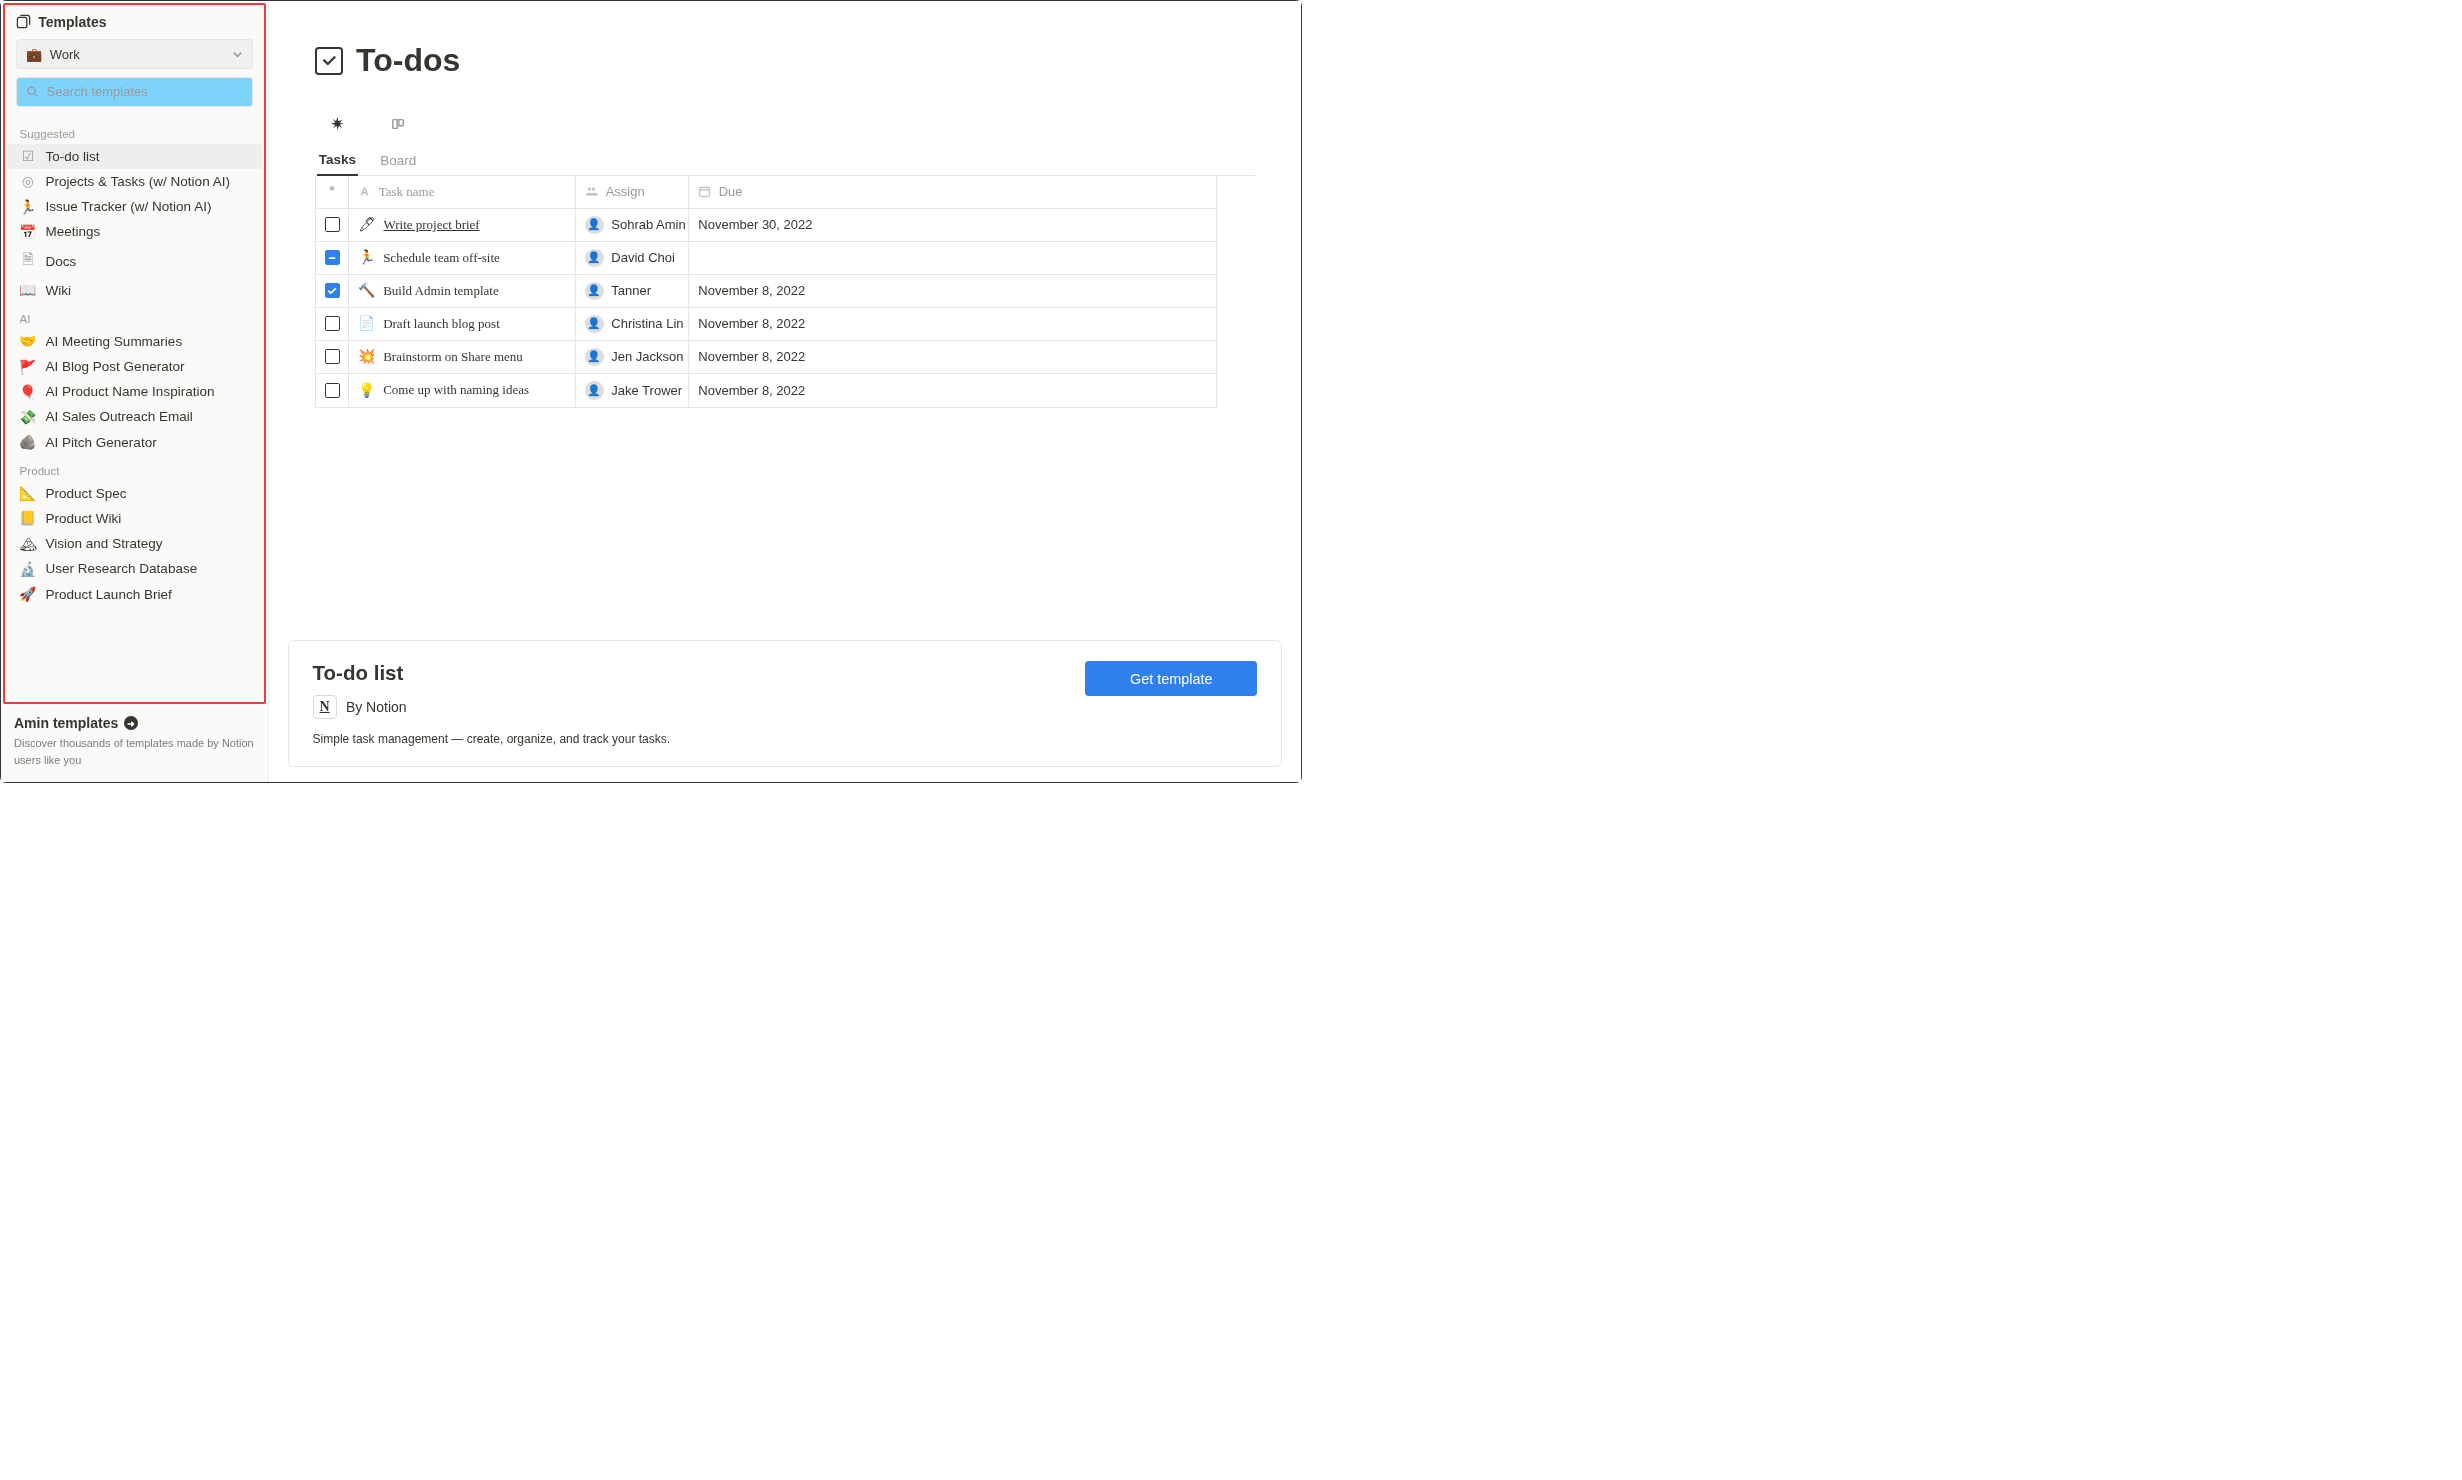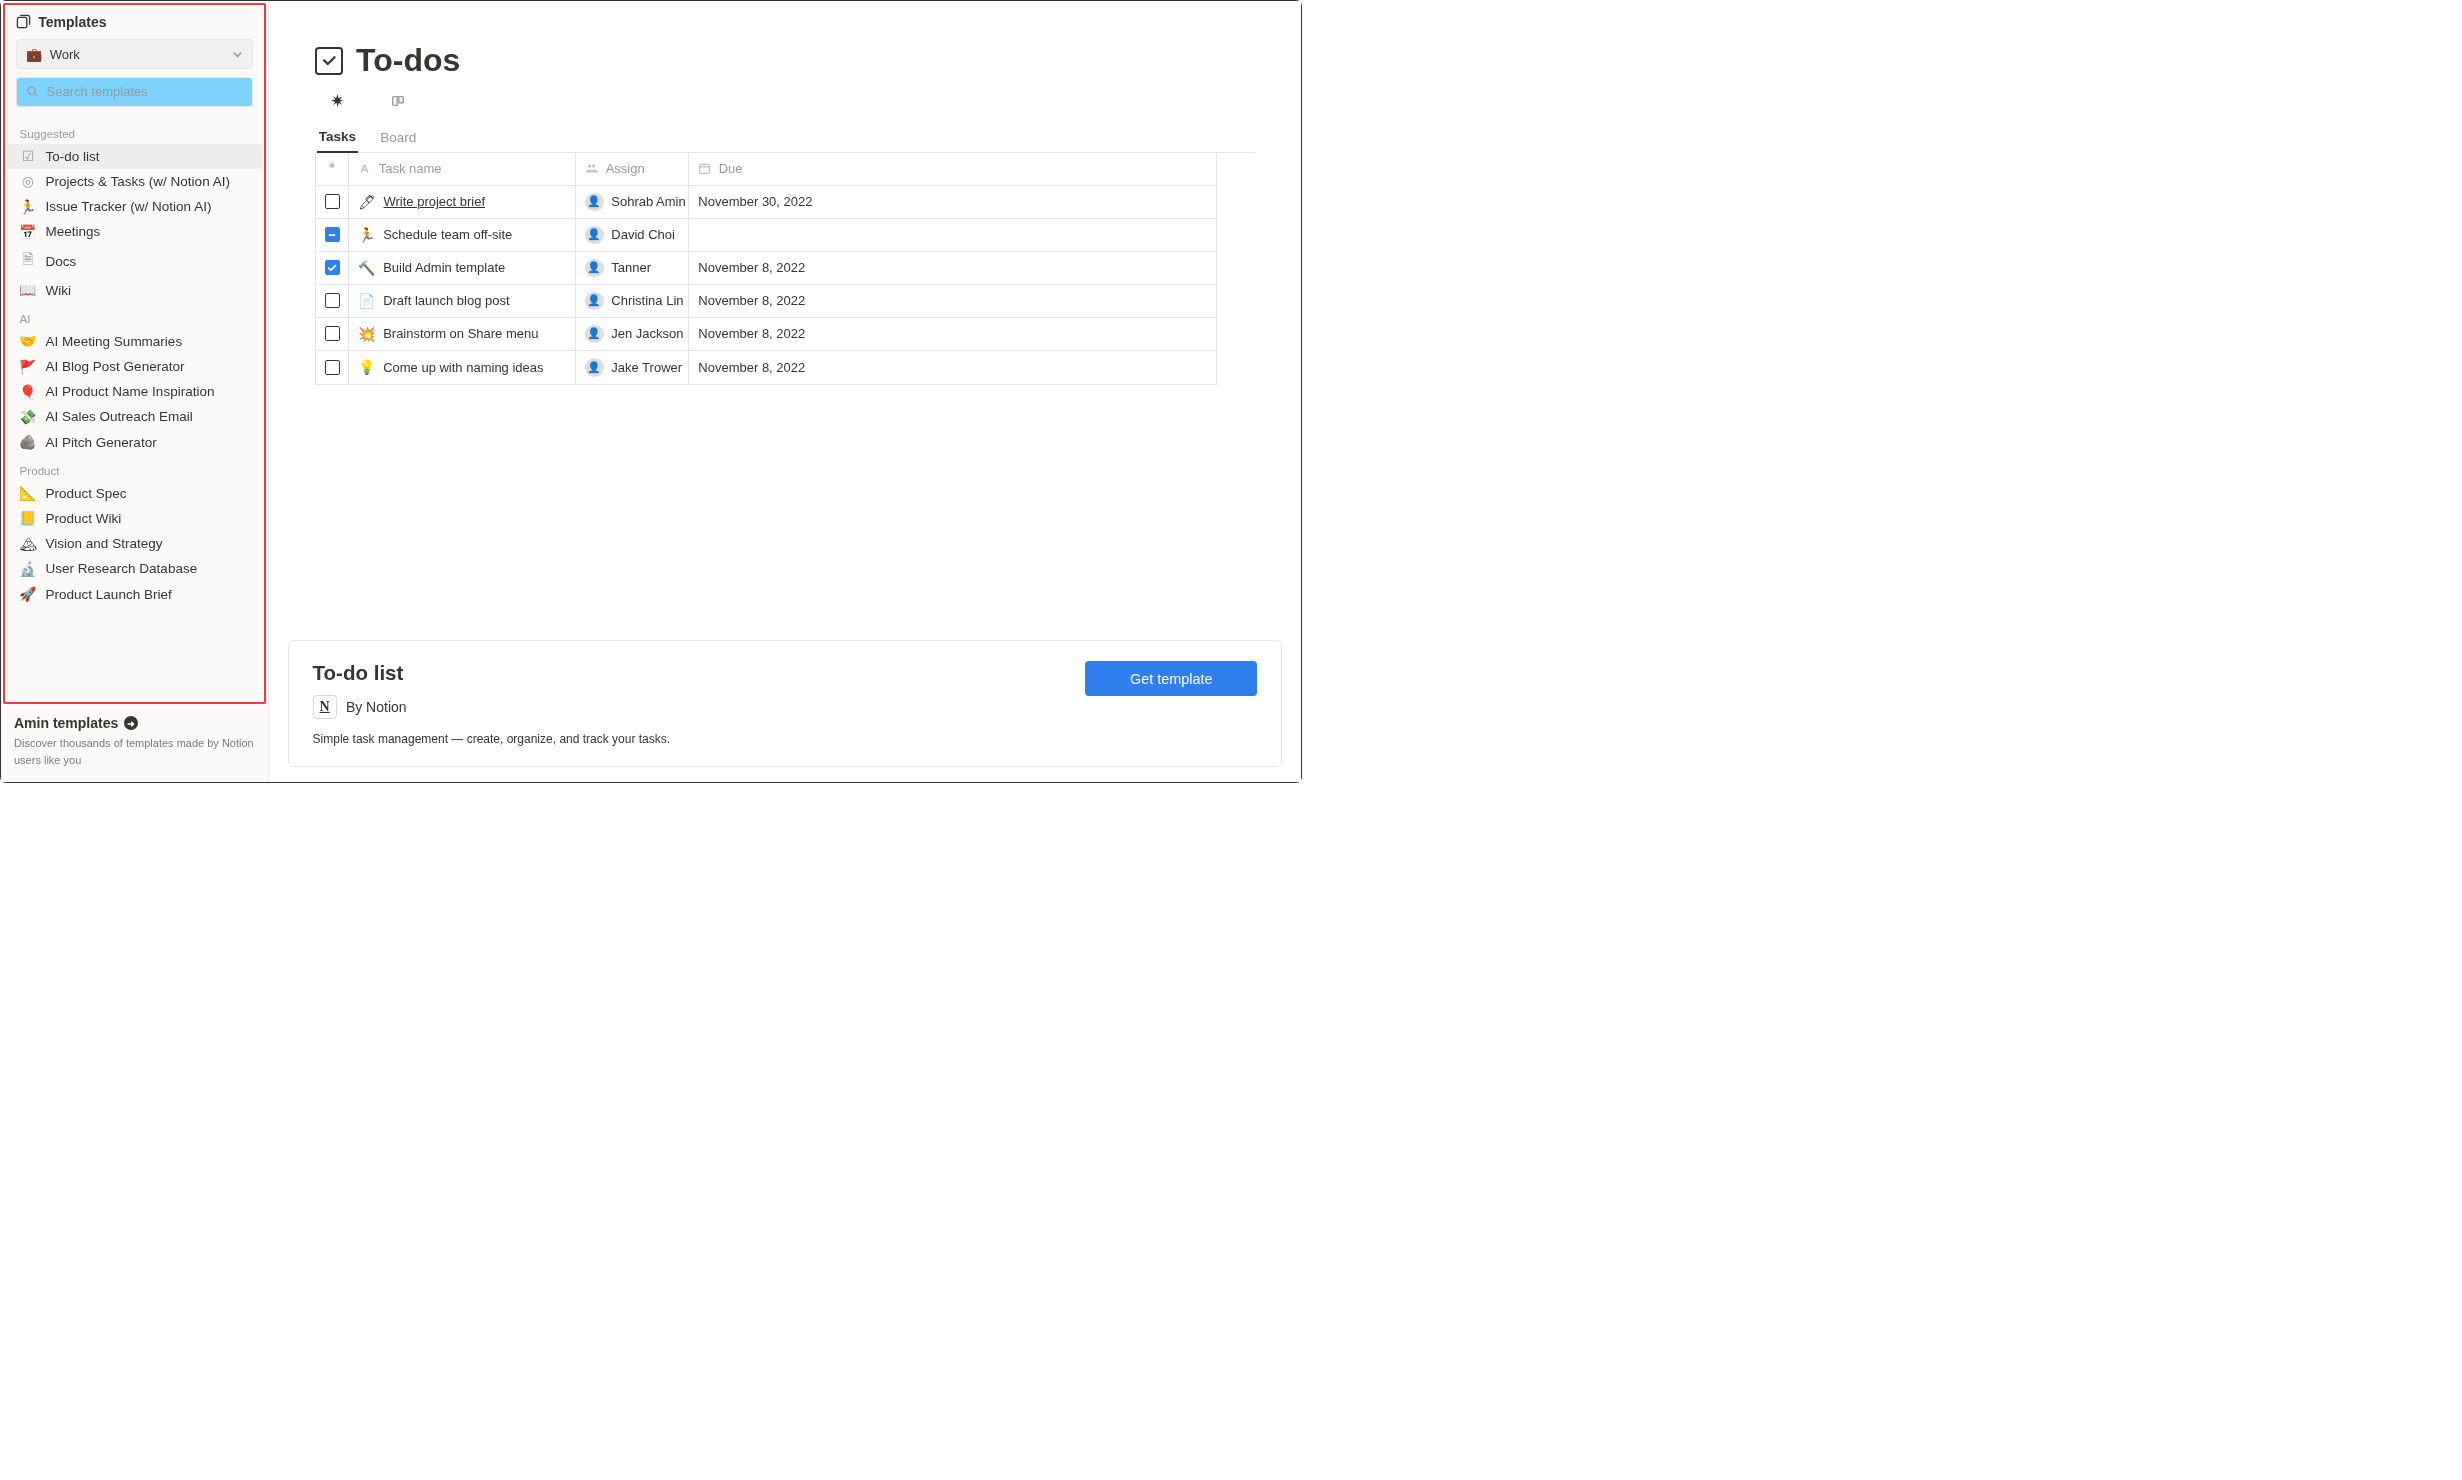--- a/index.html
+++ b/index.html
@@ -141,21 +141,21 @@
     overflow: hidden;
   }
   .content {
     flex: 1;
     padding: 41px 46px 0 46px;
   }
   .page-title {
     display: flex;
     align-items: center;
     gap: 13px;
-    margin-bottom: 9px;
+    margin-bottom: 32px;
   }
   .page-title .checkbox-icon {
     width: 28px; height: 28px;
     border: 2.3px solid #37352f;
     border-radius: 3.7px;
     display: flex; align-items: center; justify-content: center;
   }
   .page-title h1 { font-size: 32px; font-weight: 700; }
   .tabs {
     display: flex;
@@ -204,21 +204,21 @@
     border-right: 0.9px solid #e6e5e3;
     padding: 5.6px 9.3px;
     display: flex;
     align-items: center;
     gap: 7.4px;
     overflow: hidden;
     white-space: nowrap;
   }
   .db-cell:last-child { border-right: none; }
   .col-check { width: 33px; justify-content: center; padding: 5.6px 0; }
-  .col-name  { width: 227px; }
+  .col-name  { width: 227px; font-family: Liberation Serif, serif; }
   .col-assign{ width: 113px; }
   .col-due   { flex: 1; }
   .cb {
     width: 15px; height: 15px;
     border: 1.4px solid #37352f;
     border-radius: 1.9px;
     display: inline-flex;
     align-items: center; justify-content: center;
     background: #fff;
   }

